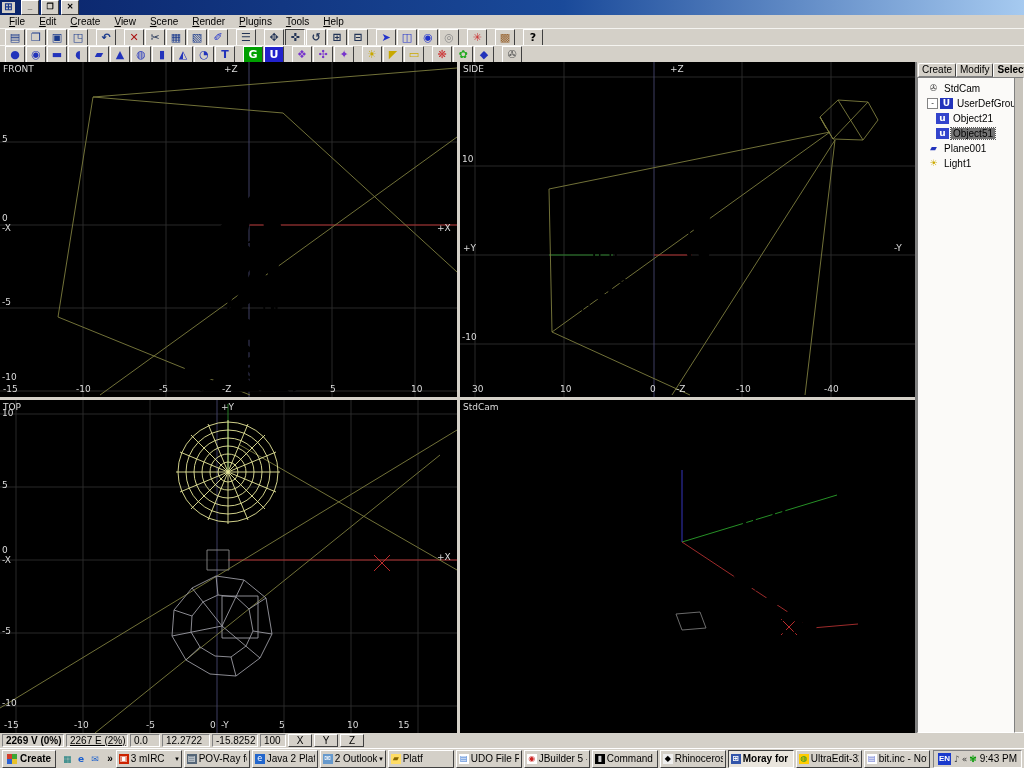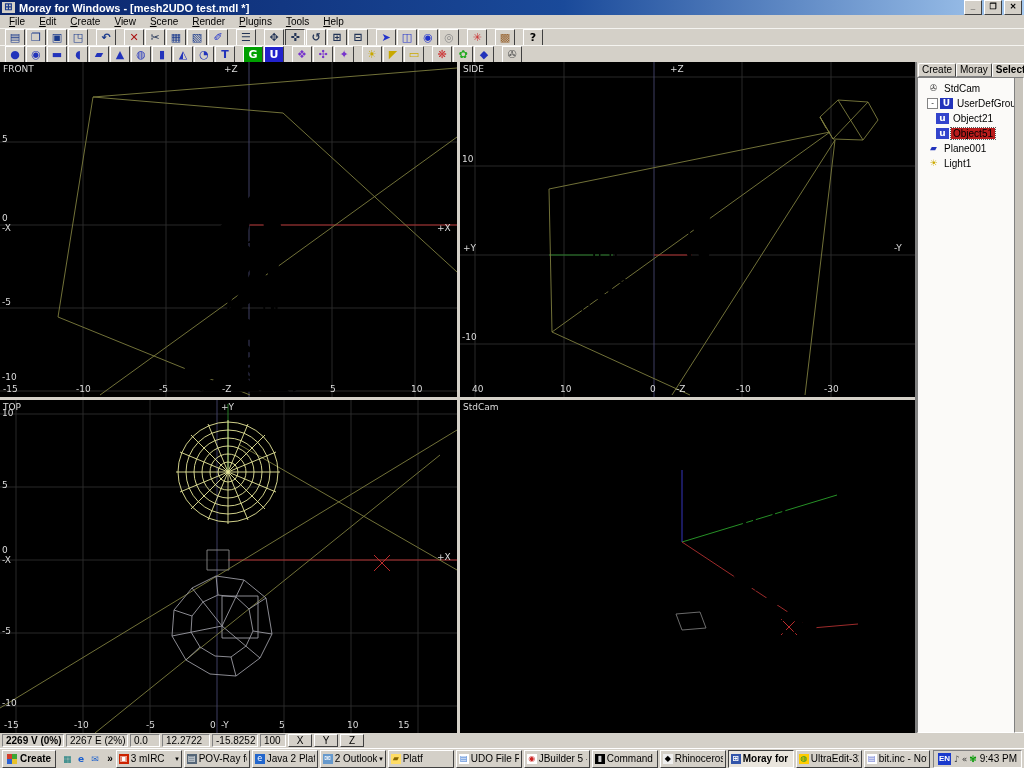--- a/index.html
+++ b/index.html
@@ -56,21 +56,21 @@
     padding:0 3px;line-height:12px;background:#d4d0c8;margin-right:0;}
   .tab.active{border-bottom-color:#d4d0c8;font-weight:bold;position:relative;z-index:2;}
   .tree{position:absolute;left:0;top:15px;right:8px;bottom:0;background:#fbfaf8;
     border:1px solid;border-color:#808080 #fff #fff #808080;font-size:10px;padding-top:3px;overflow:hidden;}
   .tree-row{height:15px;display:flex;align-items:center;}
   .expander{width:9px;height:9px;border:1px solid #848484;background:#fff;font-size:8px;line-height:7px;
     text-align:center;margin-right:2px;flex:none;color:#000;}
   .t-icon{width:13px;height:11px;font-size:9px;line-height:11px;text-align:center;margin-right:2px;flex:none;
     font-family:"DejaVu Sans",sans-serif;font-weight:bold;}
   .t-label{color:#000;white-space:nowrap;padding:0 2px;}
-  .t-label.selected{background:#b91c1c;outline:1px dotted #555;}
+  .t-label.selected{background:#737373;outline:1px dotted #555;}
   .scroll{position:absolute;right:0;top:15px;width:8px;bottom:0;background:#c8c4bc;
     border:1px solid;border-color:#808080 #fff #fff #808080;}
 
   
   .statusbar{position:absolute;left:0;top:733px;width:1024px;height:15px;background:#d4d0c8;
     display:flex;align-items:center;gap:2px;padding:1px 2px;font-size:10px;box-sizing:border-box;}
   .sb{height:11px;line-height:11px;padding:0 3px;border:1px solid;border-color:#808080 #fff #fff #808080;
     white-space:nowrap;overflow:hidden;box-sizing:content-box;}
   .sb.button{border-color:#fff #404040 #404040 #fff;text-align:center;}
 
@@ -141,21 +141,20 @@
       <path d="M26,142 L16,150 Q4,158 6,172 Q7,186 16,194 M35,142 L46,150 Q56,158 54,172 Q53,186 44,194 M16,194 L44,194 M16,150 L46,150 M6,166 L55,166 M8,180 L52,180"></path>
       <path d="M7,164 L18,150 L29,164 L40,150 L51,164 M53,164 L42,150 M31,164 L20,150 M8,180 L18,166 L28,180 L38,166 L48,180 M16,194 L26,180 L36,194 L46,180"></path>
     </g>
   </defs>
 </svg>
 
 <div class="window">
 
   <div class="titlebar">
     <span class="app-icon">⊞</span>
-    <span class="title-text">Moray for Windows - [mesh2UDO test.mdl *]</span>
     <span class="cap-btn">_</span>
     <span class="cap-btn">❐</span>
     <span class="cap-btn">✕</span>
   </div>
 
   <div class="menubar" id="menubar">
       <span class="menu-item"><u>F</u>ile</span>
       <span class="menu-item"><u>E</u>dit</span>
       <span class="menu-item"><u>C</u>reate</span>
       <span class="menu-item"><u>V</u>iew</span>
@@ -368,26 +367,26 @@
           <use href="#sym-knight-side" transform="translate(202,136) scale(1.2,0.585)"></use>
         </g>
       </svg>
       <div class="vp-labels" id="vp-side-labels">
           <span class="vp-title" style="left: 3px; top: 2px;">SIDE</span>
           <span class="vp-tick" style="left: 210px; top: 2px;">+Z</span>
           <span class="vp-tick" style="left: 2px; top: 92px;">10</span>
           <span class="vp-tick" style="left: 3px; top: 181px;">+Y</span>
           <span class="vp-tick" style="left: 2px; top: 270px;">-10</span>
           <span class="vp-tick" style="left: 434px; top: 181px;">-Y</span>
-          <span class="vp-tick" style="left: 12px; top: 322px;">40</span>
+          <span class="vp-tick" style="left: 12px; top: 322px;">30</span>
           <span class="vp-tick" style="left: 100px; top: 322px;">10</span>
           <span class="vp-tick" style="left: 190px; top: 322px;">0</span>
           <span class="vp-tick" style="left: 216px; top: 322px;">-Z</span>
           <span class="vp-tick" style="left: 276px; top: 322px;">-10</span>
-          <span class="vp-tick" style="left: 364px; top: 322px;">-30</span>
+          <span class="vp-tick" style="left: 364px; top: 322px;">-40</span>
         </div>
     </div>
 
     <div class="viewport" id="vp-top">
       <svg class="vp-svg" width="457" height="333" viewBox="0 0 457 333">
         <g stroke="#2d2d2d">
           <path d="M16,0 V333 M83,0 V333 M150,0 V333 M284,0 V333 M351,0 V333 M418,0 V333 M0,14 H457 M0,87 H457 M0,160 H457 M0,233 H457 M0,306 H457"></path>
         </g>
         <path d="M217,0 V333" stroke="#45456e"></path>
         <path d="M228,4 V70" stroke="#2a8a2a"></path>
@@ -455,21 +454,21 @@
 
     <div class="splitter-v"></div>
     <div class="splitter-h"></div>
   </div>
 
   <div class="panel-edge"></div>
 
   <div class="panel">
     <div class="tabs" id="panel-tabs">
         <span class="tab">Create</span>
-        <span class="tab">Moray</span>
+        <span class="tab">Modify</span>
         <span class="tab active">Select</span>
       </div>
     <div class="tree" id="scene-tree">
         <div class="tree-row" style="padding-left: 9px;">
           <span class="t-icon" style="color: rgb(68, 68, 68);">✇</span>
           <span class="t-label">StdCam</span>
         </div>
         <div class="tree-row" style="padding-left: 9px;">
           <span class="expander">-</span>
           <span class="t-icon" style="color: rgb(255, 255, 255); background: rgb(34, 51, 187);">U</span>
@@ -490,21 +489,21 @@
         <div class="tree-row" style="padding-left: 9px;">
           <span class="t-icon" style="color: rgb(204, 170, 0);">☀</span>
           <span class="t-label">Light1</span>
         </div>
       </div>
     <div class="scroll"></div>
   </div>
 
   <div class="statusbar" id="statusbar">
       <span class="sb field" style="width: 54px; font-weight: bold;">2269 V (0%)</span>
-      <span class="sb field" style="width: 54px;">2267 E (2%)</span>
+      <span class="sb field" style="width: 54px; text-decoration: underline;">2267 E (2%)</span>
       <span class="sb field" style="width: 22px;">0.0</span>
       <span class="sb field" style="width: 40px;">12.2722</span>
       <span class="sb field" style="width: 38px;">-15.8252</span>
       <span class="sb field" style="width: 18px;">100</span>
       <span class="sb button" style="width: 16px;">X</span>
       <span class="sb button" style="width: 16px;">Y</span>
       <span class="sb button" style="width: 16px;">Z</span>
     </div>
 
   <div class="taskbar">

